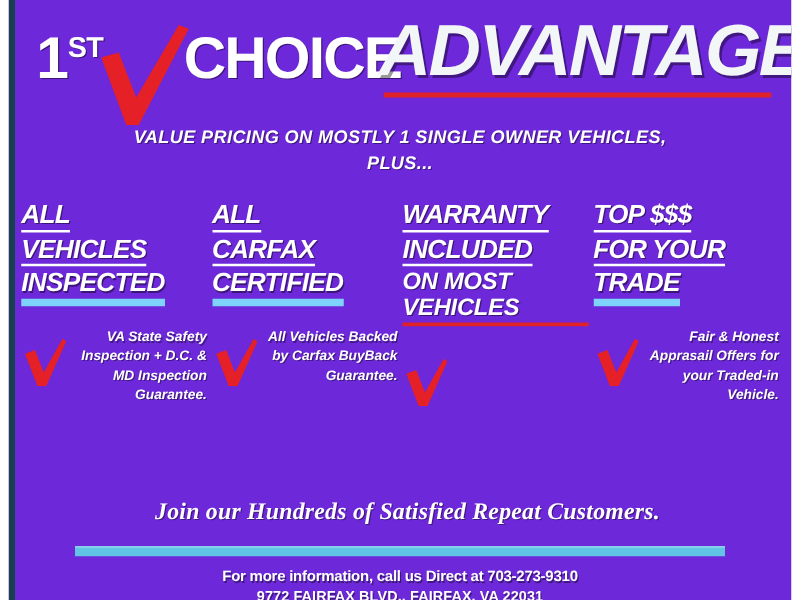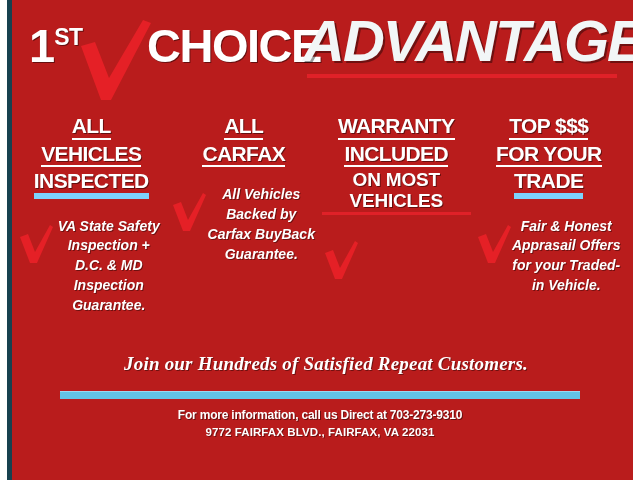--- a/index.html
+++ b/index.html
@@ -11,21 +11,21 @@
     width: 640px;
     height: 480px;
     overflow: hidden;
     font-family: "Liberation Sans", sans-serif;
   }
 
   #banner {
     position: relative;
     width: 640px;
     height: 480px;
-    background: #b91c1c;
+    background: #6d28d9;
     box-sizing: border-box;
     border-left: 7px solid #ffffff;
     border-right: 7px solid #ffffff;
     overflow: hidden;
   }
   
   #banner::before {
     content: "";
     position: absolute;
     left: 0; top: 0;
@@ -124,23 +124,24 @@
     margin-top: 18px;
     padding: 0 8px;
   }
   .col {
     flex: 1 1 0;
     position: relative;
     padding: 0 2px;
   }
 
   .col-head {
-    text-align: center;
-    color: #ffffff;
-    font-weight: bold;
+    text-align: left;
+    color: #ffffff;
+    font-weight: bold;
+    font-style: italic;
     line-height: 1.12;
     text-shadow: 1px 1px 0 rgba(0,0,0,0.45);
   }
   .head-line {
     display: inline-block;
     font-size: 21px;
     letter-spacing: -0.6px;
     border-bottom: 2px solid #ffffff;
     padding-bottom: 0px;
     margin-bottom: 2px;
@@ -164,23 +165,23 @@
   }
   .body-check {
     position: absolute;
     left: 2px;
     top: 8px;
     width: 34px;
     height: 38px;
   }
   .body-text {
     margin-left: 35px;
-    text-align: center;
-    color: #ffffff;
-    font-size: 14px;
+    text-align: right;
+    color: #ffffff;
+    font-size: 11px;
     font-weight: bold;
     font-style: italic;
     line-height: 1.42;
     text-shadow: 1px 1px 0 rgba(0,0,0,0.4);
   }
 
   
   .tagline {
     margin-top: 20px;
     text-align: center;
@@ -234,20 +235,24 @@
     <div class="hdr-choice">CHOICE</div>
 
     <svg class="hdr-check" viewBox="0 0 78 80" aria-hidden="true">
       <polygon points="6,26 20,22 34,58 68,0 76,3 36,80 26,80" fill="#e52026"></polygon>
     </svg>
 
     <div class="hdr-advantage">ADVANTAGE!</div>
     <div class="hdr-advantage-rule"></div>
   </div>
 
+  <div class="subtitle">
+    <div>VALUE PRICING ON MOSTLY 1 SINGLE OWNER VEHICLES,</div>
+    <div>PLUS...</div>
+  </div>
 
   <div class="columns">
 
     <div class="col">
       <div class="col-head">
         <div><span class="head-line">ALL</span></div>
         <div><span class="head-line">VEHICLES</span></div>
         <div><span class="head-line last">INSPECTED</span></div>
       </div>
       <div class="col-body">
@@ -255,20 +260,21 @@
           <polygon points="1,12 9,9 16,27 31,0 34,2 18,38 11,38" fill="#e52026"></polygon>
         </svg>
         <div class="body-text">VA State Safety Inspection + D.C. &amp; MD Inspection Guarantee.</div>
       </div>
     </div>
 
     <div class="col">
       <div class="col-head">
         <div><span class="head-line">ALL</span></div>
         <div><span class="head-line">CARFAX</span></div>
+        <div><span class="head-line last">CERTIFIED</span></div>
       </div>
       <div class="col-body">
         <svg class="body-check" viewBox="0 0 34 38" aria-hidden="true">
           <polygon points="1,12 9,9 16,27 31,0 34,2 18,38 11,38" fill="#e52026"></polygon>
         </svg>
         <div class="body-text">All Vehicles Backed by Carfax BuyBack Guarantee.</div>
       </div>
     </div>
 
     <div class="col">

